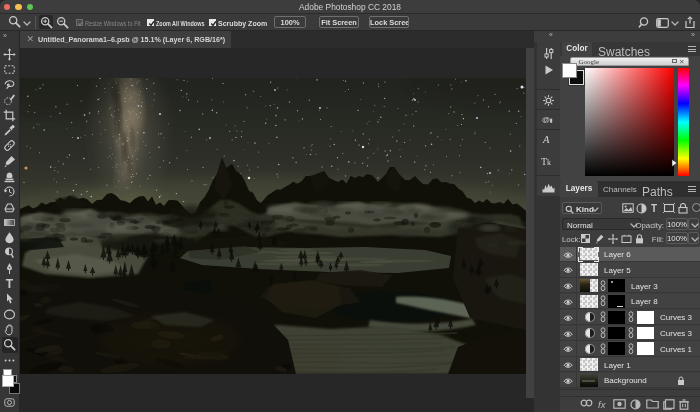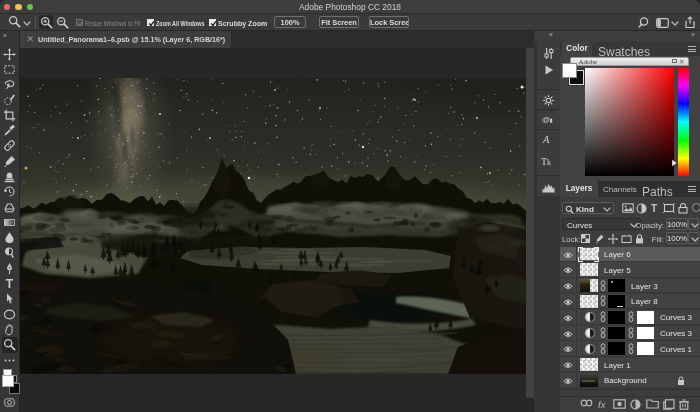--- a/index.html
+++ b/index.html
@@ -1254,21 +1254,21 @@
       </div>
       <div class="abs" style="left:26px;top:11px;width:140px;height:14px;background:#373737;">
         <div class="abs" style="left:2px;top:0;width:30px;height:14px;background:#424242;border-radius:2px 2px 0 0;font-size:8.2px;font-weight:bold;color:#e6e6e6;text-align:center;line-height:14px;">Color</div>
         <div class="abs" style="left:38px;top:3px;font-size:12px;color:#bdbdbd;">Swatches</div>
         <div class="abs" style="right:4px;top:4px;width:8px;height:6px;border-top:1.5px solid #b5b5b5;border-bottom:1.5px solid #b5b5b5;">
           <div style="margin-top:1.6px;height:1.5px;background:#b5b5b5;"></div>
         </div>
       </div>
       <div class="abs" style="left:26px;top:25px;width:140px;height:125px;background:#424242;">
         <div class="abs" style="left:9.5px;top:0.5px;width:119px;height:9px;background:linear-gradient(180deg,#efefef,#d0d0d0);border:1px solid #9a9a9a;border-radius:2px 2px 0 0;">
-          <div class="abs" style="left:8px;top:0.2px;font-family:'Liberation Serif', serif;font-size:7px;color:#333;">Adobe</div>
+          <div class="abs" style="left:8px;top:0.2px;font-family:'Liberation Serif', serif;font-size:7px;color:#333;">Google</div>
           <div class="abs" style="right:11px;top:1.2px;width:4.5px;height:4.5px;border:1px solid #666;"></div>
           <div class="abs" style="right:3px;top:0;font-size:6.5px;color:#555;">✕</div>
         </div>
         <div class="abs" style="left:2px;top:7px;width:15px;height:15px;background:#fdfdfd;border:1px solid #8a8a8a;z-index:3;"></div>
         <div class="abs" style="left:9px;top:14px;width:15px;height:15px;background:#0d0d0d;border:1px solid #e0e0e0;outline:1px solid #333;z-index:2;"></div>
         <div class="abs" style="left:25px;top:12px;width:89px;height:108px;background:linear-gradient(180deg,rgba(0,0,0,0) 0%,#000 100%),linear-gradient(90deg,#fff 0%,#f00 100%);"></div>
         <div class="abs" style="left:118px;top:12px;width:11px;height:108px;background:linear-gradient(180deg,#f00 0%,#f0f 16%,#00f 33%,#0ff 50%,#0f0 67%,#ff0 84%,#f00 100%);"></div>
         <div class="abs" style="left:111px;top:103px;">
           <svg width="7" height="8" viewBox="0 0 7 8" style="" xmlns="http://www.w3.org/2000/svg">
             <path d="M1,0.5 L6,4 L1,7.5 Z" fill="#f5f5f5" stroke="#222" stroke-width="0.5"></path>
@@ -1277,21 +1277,21 @@
       </div>
       <div class="abs" style="left:26px;top:150px;width:140px;height:16px;background:#2f2f2f;">
         <div class="abs" style="left:0;top:0;width:38px;height:16px;background:#424242;border-radius:2px 2px 0 0;font-size:8.2px;font-weight:bold;color:#e8e8e8;text-align:center;line-height:15px;">Layers</div>
         <div class="abs" style="left:43px;top:4px;font-size:8px;color:#bdbdbd;">Channels</div>
         <div class="abs" style="left:82px;top:4px;font-size:12px;color:#bdbdbd;">Paths</div>
         <div class="abs" style="right:4px;top:5px;width:8px;height:6px;border-top:1.5px solid #b5b5b5;border-bottom:1.5px solid #b5b5b5;">
           <div style="margin-top:1.6px;height:1.5px;background:#b5b5b5;"></div>
         </div>
       </div>
       <div class="abs" style="left:26px;top:166px;width:140px;height:215px;background:#3d3d3d;"></div>
-      <div class="abs" style="left:28px;top:171px;width:52px;height:12px;background:#383838;border:1px solid #5a5a5a;border-radius:2px;">
+      <div class="abs" style="left:28px;top:171px;width:40px;height:12px;background:#383838;border:1px solid #5a5a5a;border-radius:2px;">
         <div class="abs" style="left:2px;top:1.5px;">
           <svg width="9" height="9" viewBox="0 0 9 9" style="" xmlns="http://www.w3.org/2000/svg">
             <circle cx="3.8" cy="3.8" r="2.6" fill="none" stroke="#c9c9c9" stroke-width="1.1"></circle>
             <line x1="5.8" y1="5.8" x2="8.2" y2="8.2" stroke="#c9c9c9" stroke-width="1.3"></line>
           </svg>
         </div>
         <div class="abs" style="left:13px;top:1.5px;font-size:8px;font-weight:bold;color:#e0e0e0;">Kind</div>
         <div class="abs" style="right:2px;top:3px;">
           <svg width="8" height="7" viewBox="0 0 8 7" style="" xmlns="http://www.w3.org/2000/svg">
             <path d="M1,2 L4,5 L7,2" fill="none" stroke="#b5b5b5" stroke-width="1.3" stroke-linecap="round" stroke-linejoin="round"></path>
@@ -1324,21 +1324,21 @@
         </svg>
       </div>
       <div class="abs" style="left:144px;top:172px;">
         <svg width="10" height="11" viewBox="0 0 10 11" style="" xmlns="http://www.w3.org/2000/svg">
           <rect x="1" y="4.5" width="8" height="5.5" fill="none" stroke="#c9c9c9" stroke-width="1.1"></rect>
           <path d="M2.5,4.5 L2.5,3 A2.5,2.5 0 0 1 7.5,3 L7.5,4.5" fill="none" stroke="#c9c9c9" stroke-width="1.1"></path>
         </svg>
       </div>
       <div class="abs" style="left:158px;top:172px;width:9px;height:9px;border-radius:50%;border:1.5px solid #999;background:#383838;"></div>
       <div class="abs" style="left:28px;top:187px;width:79px;height:12px;background:#383838;border:1px solid #2a2a2a;border-radius:2px;">
-        <div class="abs" style="left:4px;top:1.5px;font-size:8px;color:#e0e0e0;">Curves</div>
+        <div class="abs" style="left:4px;top:1.5px;font-size:8px;color:#e0e0e0;">Normal</div>
         <div class="abs" style="right:2px;top:3px;">
           <svg width="8" height="7" viewBox="0 0 8 7" style="" xmlns="http://www.w3.org/2000/svg">
             <path d="M1,2 L4,5 L7,2" fill="none" stroke="#b5b5b5" stroke-width="1.3" stroke-linecap="round" stroke-linejoin="round"></path>
           </svg>
         </div>
       </div>
       <div class="abs" style="left:80px;top:189.5px;width:50px;text-align:right;font-size:7.8px;color:#c6c6c6;">Opacity:</div>
       <div class="abs" style="left:132px;top:187px;width:22px;height:12px;border:1px solid #5a5a5a;border-radius:2px;font-size:7.8px;color:#e0e0e0;text-align:center;line-height:11px;">100%</div>
       <div class="abs" style="left:154px;top:187px;width:11px;height:12px;border:1px solid #5a5a5a;border-radius:2px;">
         <div style="margin:3px 0 0 1.5px;">

